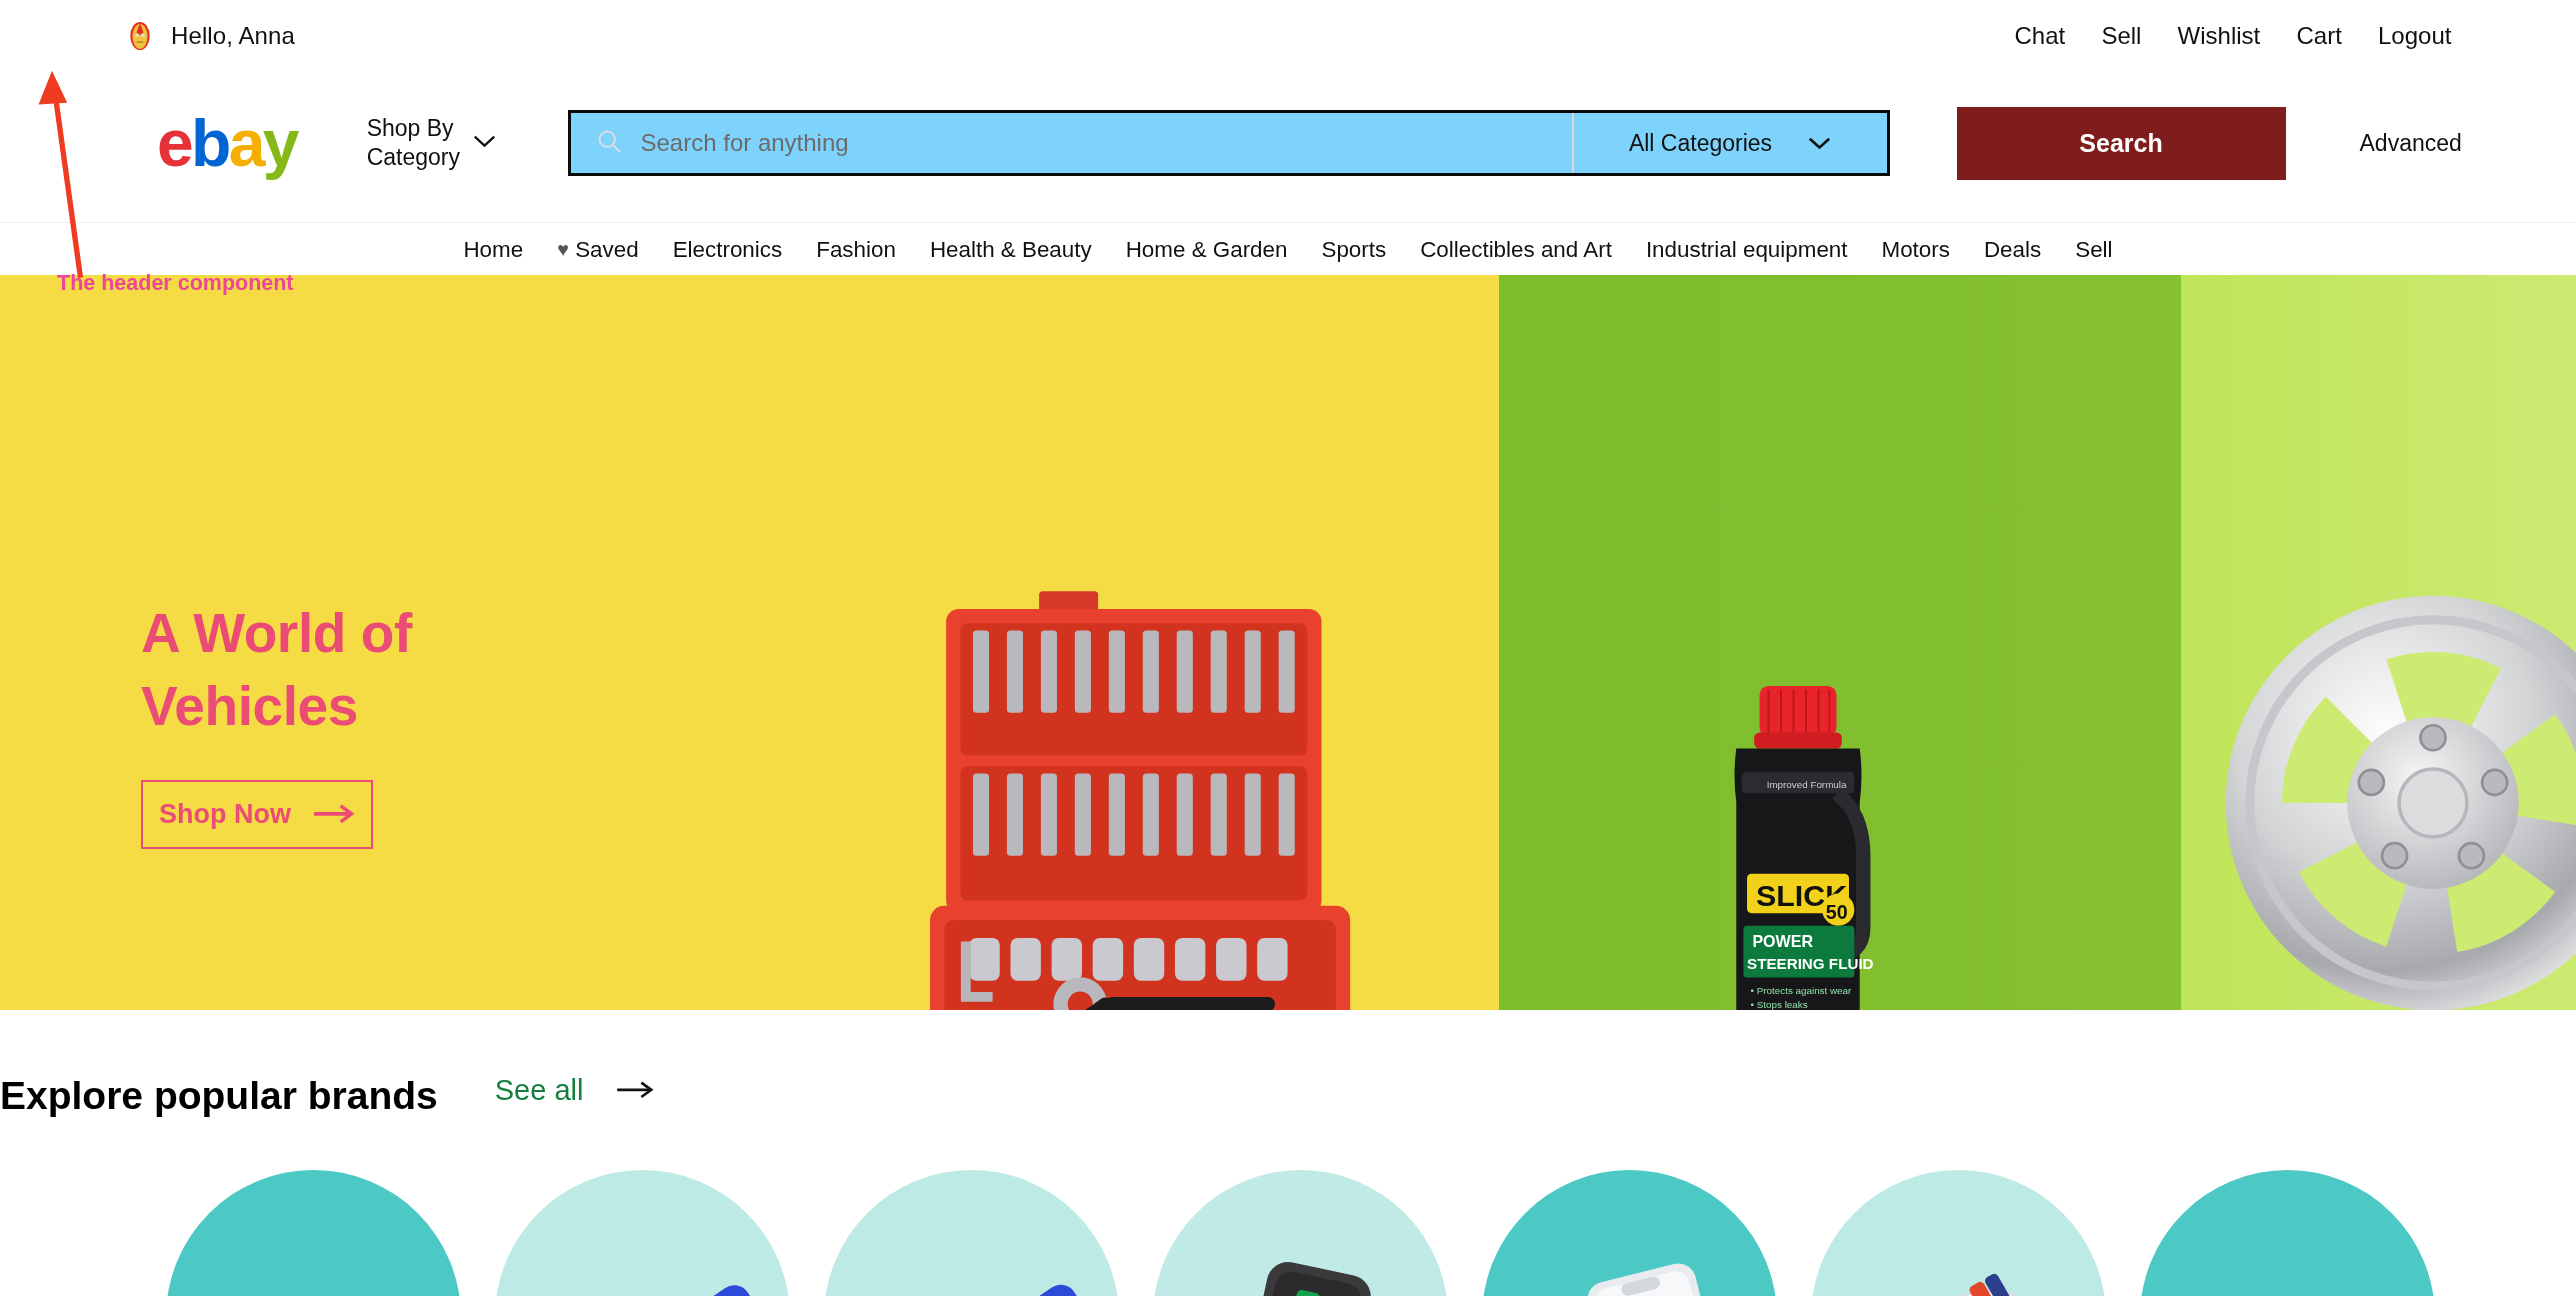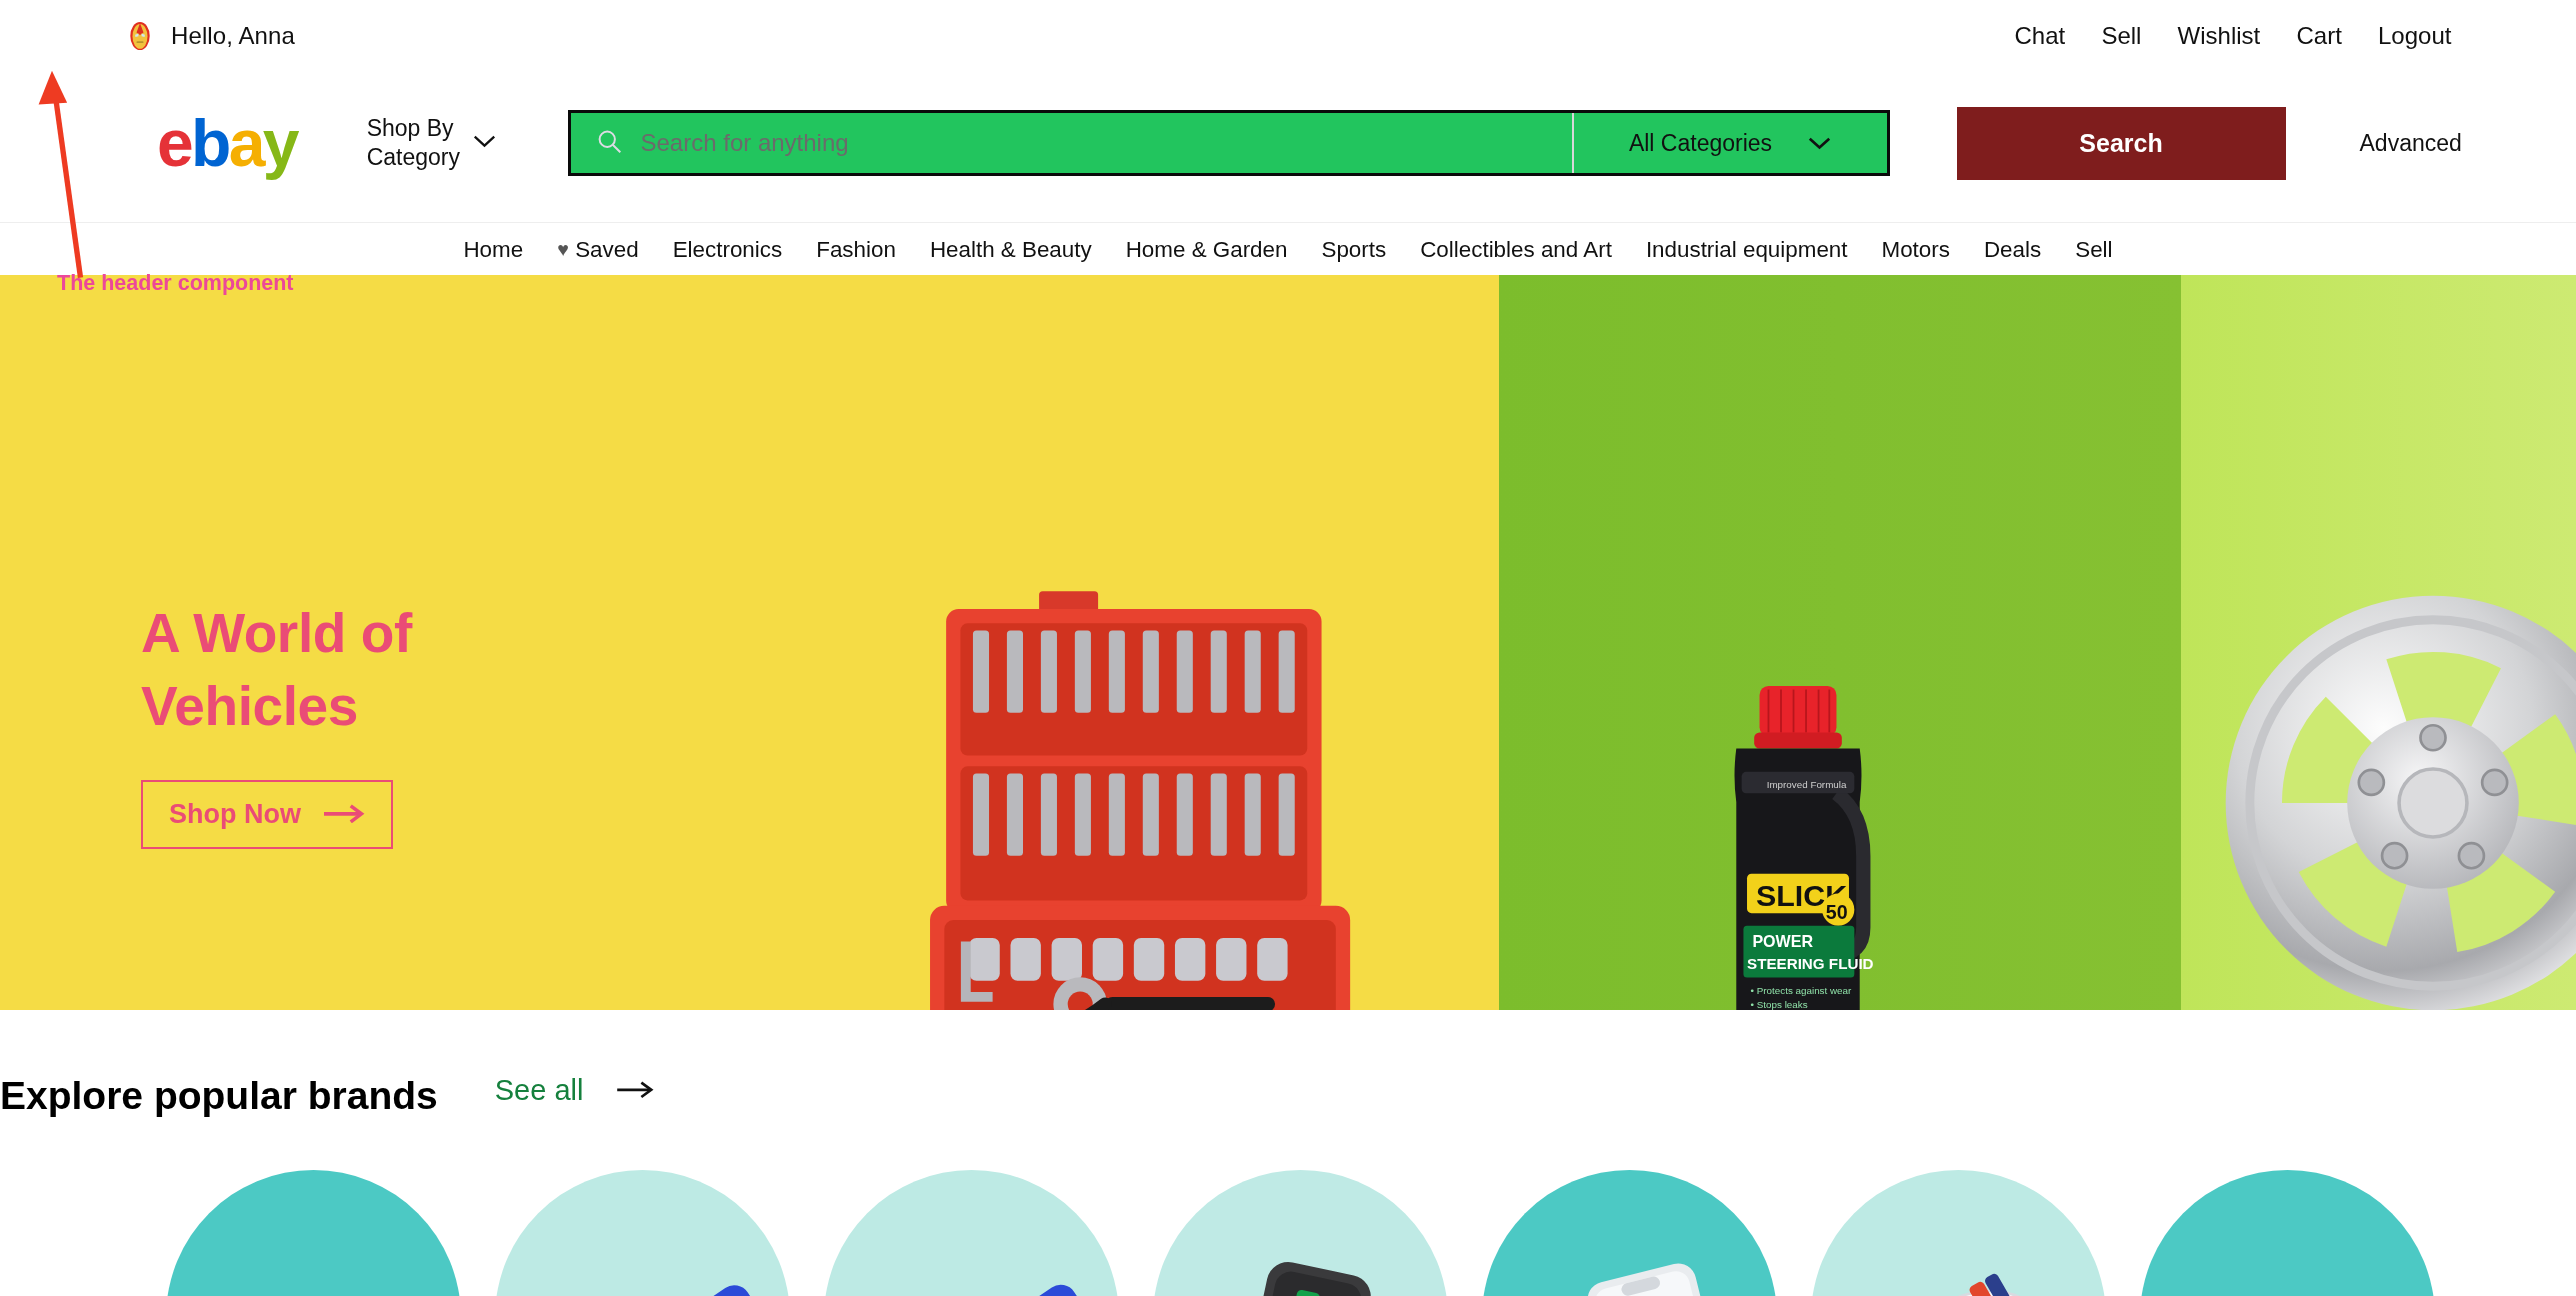--- a/index.html
+++ b/index.html
@@ -59,21 +59,21 @@
     margin-left:39px; display:flex; align-items:center; gap:12.5px;
     cursor:pointer;
   }
   .shopby-text { font-size:23px; color:#111; line-height:1.24; }
   .chev { display:block; }
 
   .searchwrap {
     margin-left:41px;
     display:flex; align-items:stretch;
     width:1322px; height:66px;
-    border:3.6px solid #0a0a0a; background:#22c55e;
+    border:3.6px solid #0a0a0a; background:#7dd3fc;
   }
   .search-field {
     flex:1; display:flex; align-items:center; gap:18px; padding-left:25px;
   }
   .search-field input {
     border:none; outline:none; font-size:24px; color:#555;
     font-family:"Liberation Sans", sans-serif; width:100%;
     background:transparent;
   }
   .search-field input::placeholder { color:#6b6b6b; }
@@ -131,21 +131,21 @@
   .hero-title {
     font-size:55px; font-weight:bold; color:#ea4c76;
     line-height:1.32; letter-spacing:-0.4px;
   }
   .hero-sub {
     margin-top:43px;
     font-size:27px; font-weight:bold; color:#ea4c76; line-height:1.38;
   }
   .shop-now {
     margin-top:38px; display:inline-flex; align-items:center; gap:23px;
-    border:2.7px solid #ea4c76; padding:17px 26px;
+    border:2.7px solid #ea4c76; padding:17px 16px;
     font-size:27px; font-weight:bold; color:#ea4c76;
     background:transparent; cursor:pointer;
     font-family:"Liberation Sans", sans-serif;
   }
 
   
   .toolbox { position:absolute; left:930px; top:309px; width:666px; height:581px; z-index:3; }
   .bottle   { position:absolute; left:1704px; top:411px; width:188px; height:474px; z-index:3; }
   .hubcap   { position:absolute; left:2223px; top:318px; width:420px; height:420px; z-index:3; }
 

